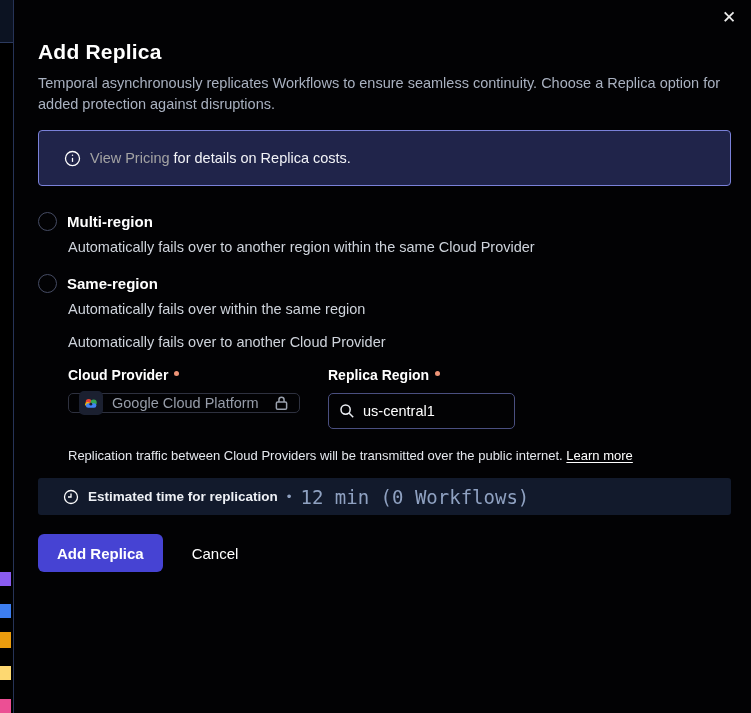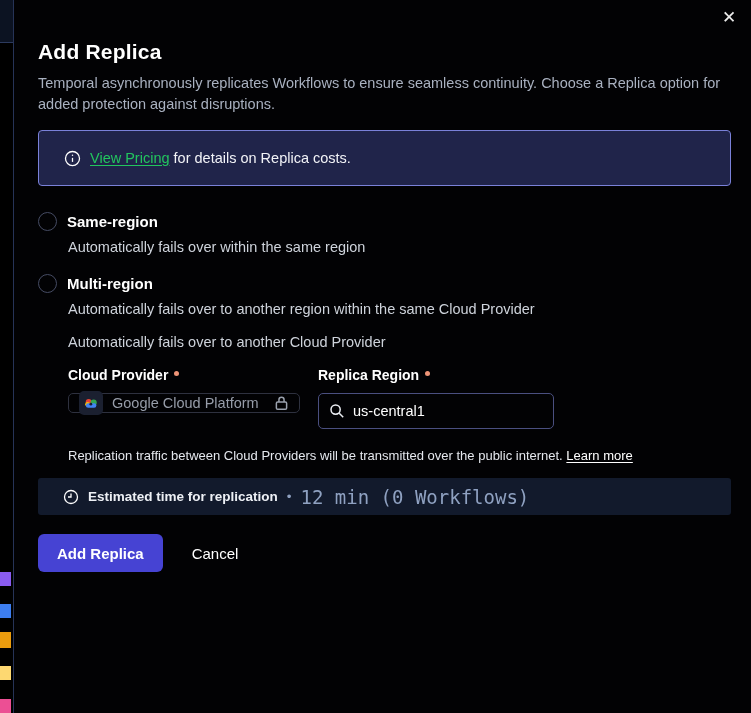--- a/index.html
+++ b/index.html
@@ -17,41 +17,41 @@
   .modal{position:absolute;left:14px;top:0;right:0;bottom:0;background:#020204;
          padding:0 20px 0 24px;box-sizing:border-box;color:#fff;}
   .close-btn{position:absolute;top:7px;right:11px;width:22px;height:22px;background:none;border:none;
              color:#ececec;font-size:17px;line-height:22px;padding:0;cursor:pointer;font-family:inherit;}
   .title{margin:40px 0 0;font-size:21px;font-weight:700;color:#ffffff;letter-spacing:.2px;}
   .desc{margin:9px 0 0;font-size:14.5px;line-height:21px;color:#a9b1c0;max-width:703px;}
 
   .banner{margin-top:15px;height:54px;background:var(--banner-bg);border:1px solid var(--banner-border);
           border-radius:4px;display:flex;align-items:center;gap:9px;padding:0 14px 0 25px;}
   .banner-text{font-size:14.5px;color:#f2f3f7;}
-  .banner-text a{color:#22c55e;text-decoration:underline;text-underline-offset:2px;cursor:pointer;}
+  .banner-text a{color:#a3a3a3;text-underline-offset:2px;cursor:pointer;}
 
   .options{margin-top:24px;}
   .option{margin-bottom:17px;}
   .opt-head{display:flex;align-items:center;gap:10px;height:22px;cursor:pointer;}
   .radio{width:19px;height:19px;border-radius:50%;border:1.5px solid #454b63;box-sizing:border-box;
          background:transparent;flex:0 0 auto;}
   .radio.selected{background:var(--radio-selected);border-color:#c7cadb;border-width:1px;}
   .opt-label{font-size:15px;font-weight:700;color:#ffffff;}
   .opt-desc{margin:7px 0 0 30px;font-size:14.5px;color:#ced3db;}
 
-  .form-row{margin:7px 0 0 30px;display:flex;gap:18px;}
+  .form-row{margin:7px 0 0 30px;display:flex;gap:28px;}
   .field-label{display:flex;align-items:flex-start;gap:6px;font-size:14px;font-weight:700;
                color:#fff;margin-bottom:9px;height:17px;}
   .req-dot{width:5px;height:5px;border-radius:50%;background:var(--required-dot);margin-top:4px;flex:0 0 auto;}
   .select-box{width:232px;height:20px;border:1px solid #2e313f;border-radius:5px;display:flex;
               align-items:center;gap:9px;padding:0 10px;box-sizing:border-box;background:transparent;}
   .gcp-badge{width:24px;height:24px;border-radius:5px;background:#1b2030;display:flex;
              align-items:center;justify-content:center;flex:0 0 auto;}
   .select-value{font-size:14.5px;color:#979da9;flex:1 1 auto;white-space:nowrap;}
-  .input-box{width:236px;height:36px;border:1px solid #4a4f80;border-radius:5px;display:flex;
+  .input-box{width:187px;height:36px;border:1px solid #4a4f80;border-radius:5px;display:flex;
              align-items:center;gap:8px;padding:0 10px;box-sizing:border-box;background:transparent;}
   .input-box input{background:transparent;border:none;outline:none;color:#fff;font-size:14.5px;
                    width:100%;font-family:inherit;padding:0;}
 
   .note{margin:19px 0 0 30px;font-size:13px;color:#e4e7ed;}
   .note a{color:#ffffff;text-decoration:underline;text-underline-offset:2px;cursor:pointer;}
 
   .estimate{margin-top:15px;height:37px;background:var(--estimate-bg);border-radius:3px;display:flex;
             align-items:center;gap:9px;padding:0 25px;}
   .est-label{font-size:13.5px;font-weight:700;color:#edf0f5;}
@@ -95,31 +95,31 @@
         </svg>
       </span>
       <span class="banner-text"><a>View Pricing</a><span> for details on Replica costs.</span></span>
     </div>
 
     <div class="options">
 
       <div class="option">
         <div class="opt-head">
           <span class="radio"></span>
-          <span class="opt-label">Same-region</span>
+          <span class="opt-label">Multi-region</span>
         </div>
-        <div class="opt-desc">Automatically fails over within the same region</div>
+        <div class="opt-desc">Automatically fails over to another region within the same Cloud Provider</div>
       </div>
 
       <div class="option">
         <div class="opt-head">
           <span class="radio"></span>
-          <span class="opt-label">Multi-region</span>
+          <span class="opt-label">Same-region</span>
         </div>
-        <div class="opt-desc">Automatically fails over to another region within the same Cloud Provider</div>
+        <div class="opt-desc">Automatically fails over within the same region</div>
       </div>
 
       <div class="option">
         <div class="opt-desc">Automatically fails over to another Cloud Provider</div>
       </div>
     </div>
 
     <div class="form-row">
       <div class="field">
         <div class="field-label">

